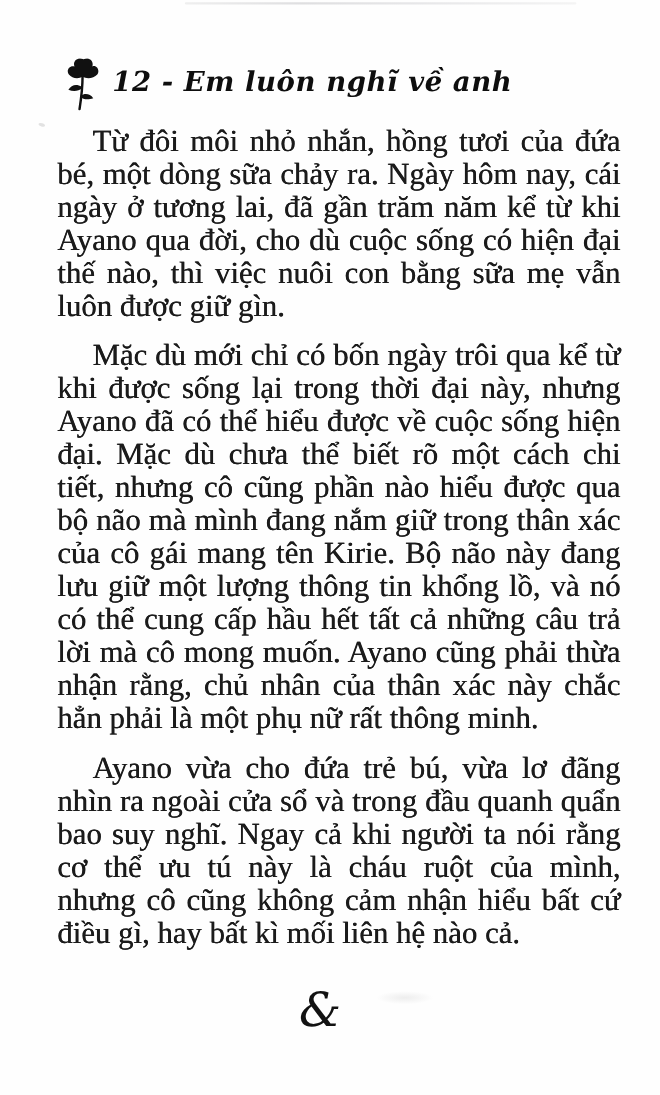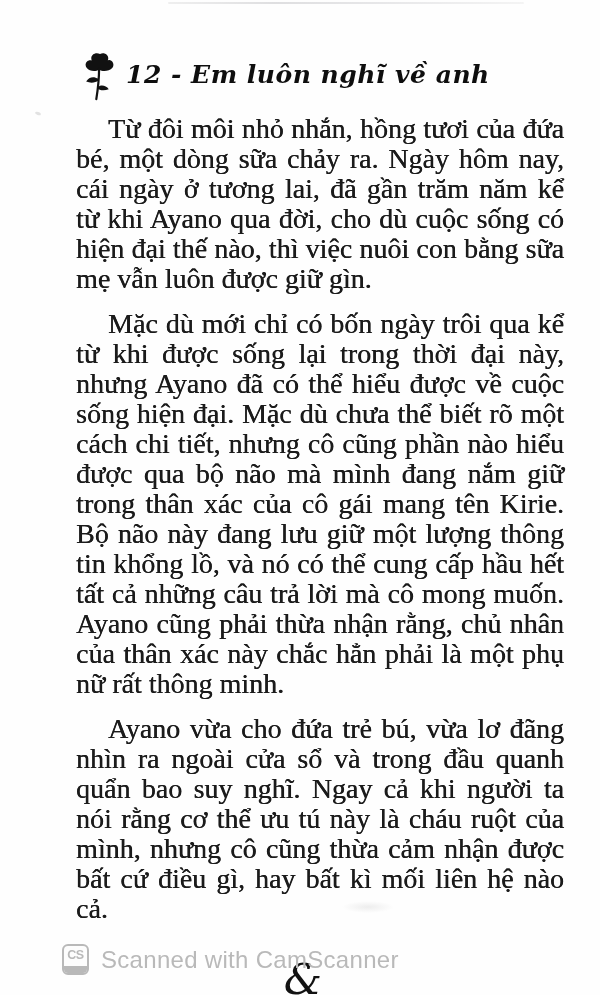--- a/index.html
+++ b/index.html
@@ -19,21 +19,21 @@
   }
   .speck {
     position: absolute; left: 35px; top: 112px; width: 6px; height: 3px;
     background: #d5d5d5; border-radius: 50%; opacity: .7; transform: rotate(18deg);
   }
   .smudge {
     position: absolute; left: 342px; top: 901px; width: 52px; height: 12px;
     background: radial-gradient(ellipse at center, #ededed 0%, rgba(255,255,255,0) 70%);
   }
 
-  .page { padding: 52px 36px 0 36px; height: 100%; position: relative; margin-left: 40px; }
+  .page { padding: 52px 36px 0 52px; height: 100%; position: relative; }
 
   .chapter-header {
     display: flex; align-items: center; gap: 10px;
     margin-left: 8px; height: 50px;
   }
   .flower-icon { flex: 0 0 auto; }
   .flower-icon svg { display: block; }
   .chapter-title {
     font-family: "DejaVu Serif", serif;
     font-style: italic; font-weight: bold;
@@ -99,26 +99,19 @@
         <path fill="#111" d="M15.2 28 C10 25 5 26 2 31 C7.4 33.2 12.4 32 15.2 29.8 Z"></path>
         <path fill="#111" d="M14.4 37 C18 34 23.5 35 26.5 39.3 C21 41.4 16 40.2 14.4 38.4 Z"></path>
       </svg>
     </span>
     <span class="chapter-title">12 - Em luôn nghĩ về anh</span>
   </div>
 
   <div class="body-text">
     <p>Từ đôi môi nhỏ nhắn, hồng tươi của đứa bé, một dòng sữa chảy ra. Ngày hôm nay, cái ngày ở tương lai, đã gần trăm năm kể từ khi Ayano qua đời, cho dù cuộc sống có hiện đại thế nào, thì việc nuôi con bằng sữa mẹ vẫn luôn được giữ gìn.</p>
     <p>Mặc dù mới chỉ có bốn ngày trôi qua kể từ khi được sống lại trong thời đại này, nhưng Ayano đã có thể hiểu được về cuộc sống hiện đại. Mặc dù chưa thể biết rõ một cách chi tiết, nhưng cô cũng phần nào hiểu được qua bộ não mà mình đang nắm giữ trong thân xác của cô gái mang tên Kirie. Bộ não này đang lưu giữ một lượng thông tin khổng lồ, và nó có thể cung cấp hầu hết tất cả những câu trả lời mà cô mong muốn. Ayano cũng phải thừa nhận rằng, chủ nhân của thân xác này chắc hẳn phải là một phụ nữ rất thông minh.</p>
-    <p>Ayano vừa cho đứa trẻ bú, vừa lơ đãng nhìn ra ngoài cửa sổ và trong đầu quanh quẩn bao suy nghĩ. Ngay cả khi người ta nói rằng cơ thể ưu tú này là cháu ruột của mình, nhưng cô cũng thừa cảm nhận được bất cứ điều gì, hay bất kì mối liên hệ nào cả.</p>
+    <p>Ayano vừa cho đứa trẻ bú, vừa lơ đãng nhìn ra ngoài cửa sổ và trong đầu quanh quẩn bao suy nghĩ. Ngay cả khi người ta nói rằng cơ thể ưu tú này là cháu ruột của mình, nhưng cô cũng không cảm nhận hiểu bất cứ điều gì, hay bất kì mối liên hệ nào cả.</p>
   </div>
 
   <div class="divider">&amp;</div>
 
-  <div class="footer">
-    <span class="cs-badge">
-      <span class="cs-text">CS</span>
-      <span class="cs-bar"></span>
-    </span>
-    <span class="footer-label">Scanned with CamScanner</span>
-  </div>
 
 </div>
 
 </body></html>

